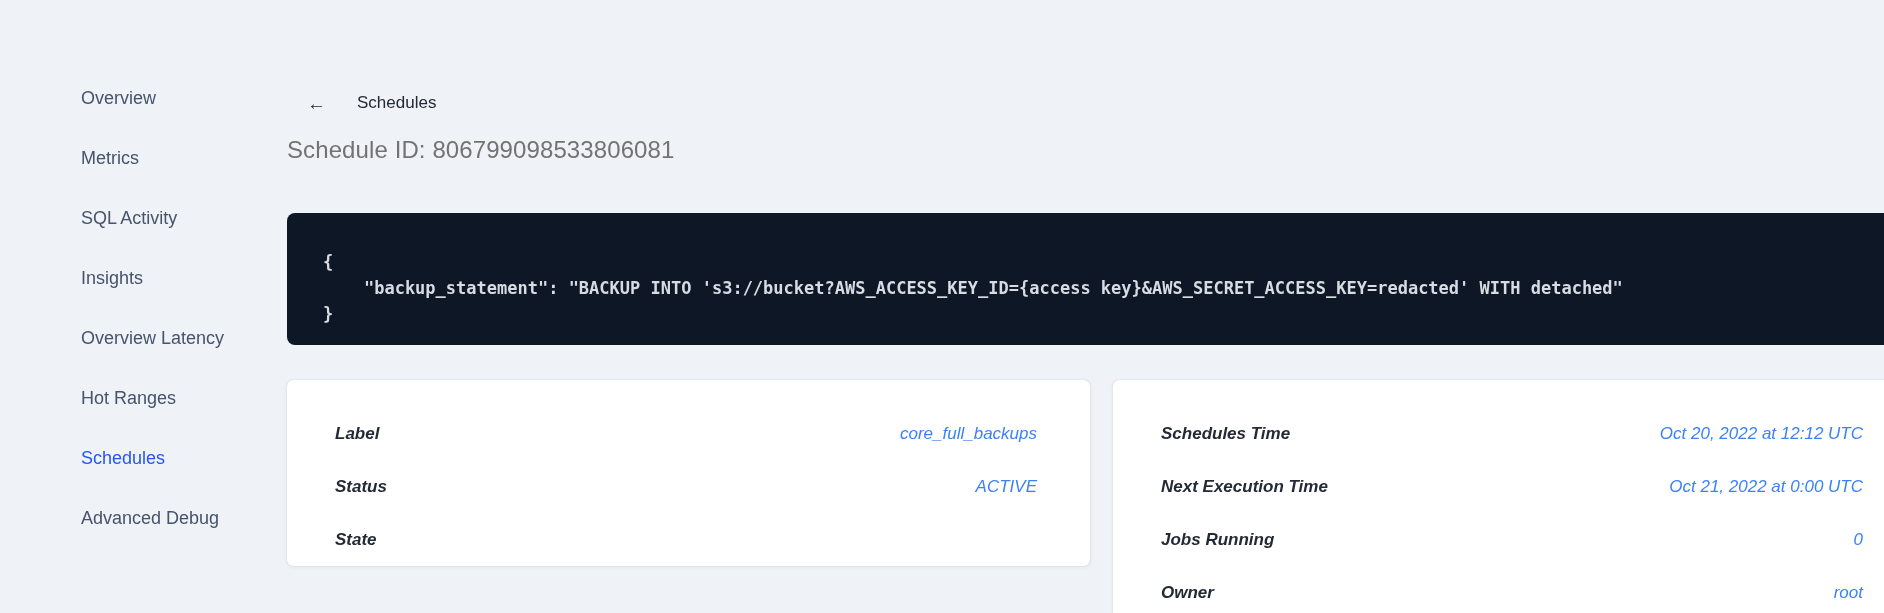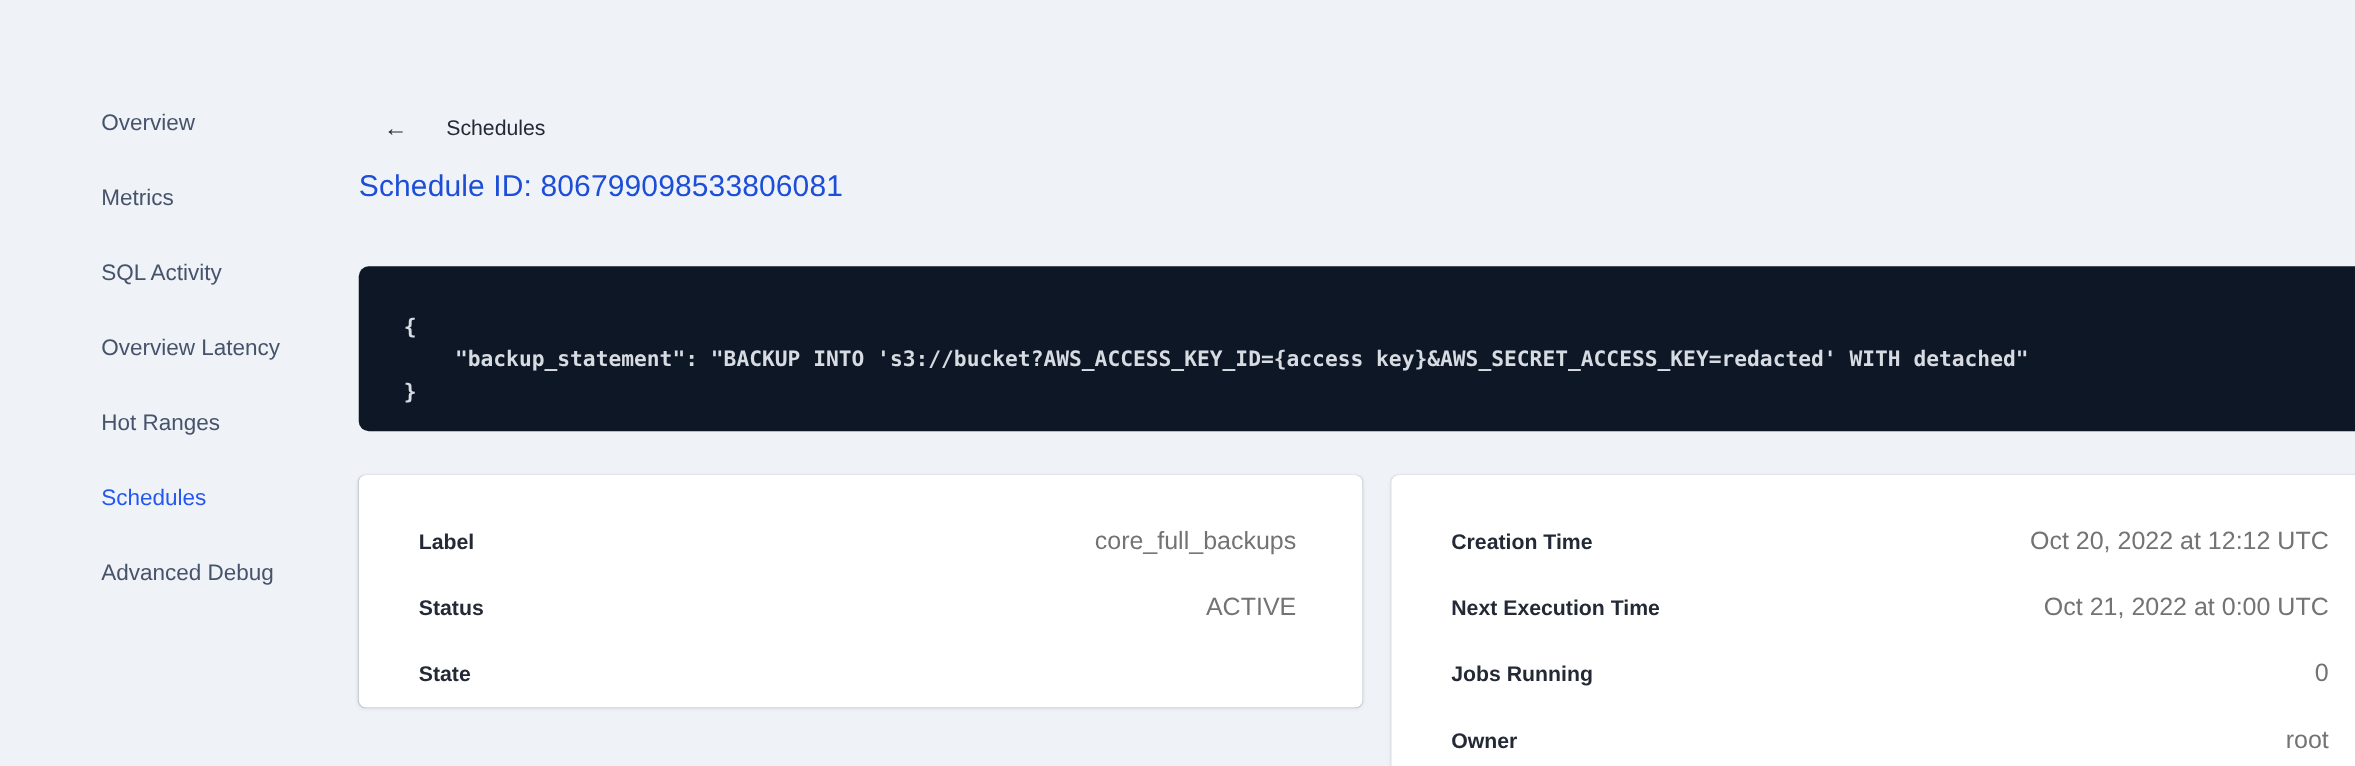--- a/index.html
+++ b/index.html
@@ -46,21 +46,21 @@
     font-size: 17px;
     color: #242a35;
     cursor: pointer;
   }
   .back-link .arrow { font-size: 19px; line-height: 1; color: #242a35; }
   .page-title {
     position: absolute;
     left: 0; top: 86px;
     font-size: 24px;
     font-weight: 500;
-    color: #1d4ed8;
+    color: #737373;
     letter-spacing: 0.1px;
   }
 
   
   .code-block {
     position: absolute;
     left: 0; top: 163px;
     width: 1629px;
     height: 132px;
     background: #0e1726;
@@ -77,49 +77,51 @@
     white-space: pre;
   }
 
   
   .card {
     position: absolute;
     background: #ffffff;
     border-radius: 6px;
     box-shadow: 0 0 1px rgba(67,90,111,0.35), 0 1px 4px rgba(24,39,75,0.07);
     padding: 22px 33px 0 28px;
+    font-style: italic;
   }
   .card-left  { left: 0;    top: 330px; width: 803px; height: 186px; }
   .card-right { left: 826px; top: 330px; width: 803px; height: 270px; }
   .kv-row {
     height: 43px;
     display: flex;
     align-items: center;
     justify-content: space-between;
   }
   .kv-label {
     font-size: 17px;
     font-weight: bold;
     color: #242a35;
   }
   .kv-value {
-    font-size: 20px;
-    color: #737373;
+    font-size: 17px;
+    color: #3b82f6;
     text-align: center;
   }
 </style>
 </head>
 <body>
 
 <div class="stage">
 
   <nav class="sidebar">
     <div class="nav-item">Overview</div>
     <div class="nav-item">Metrics</div>
     <div class="nav-item">SQL Activity</div>
+    <div class="nav-item">Insights</div>
     <div class="nav-item">Overview Latency</div>
     <div class="nav-item">Hot Ranges</div>
     <div class="nav-item active">Schedules</div>
     <div class="nav-item">Advanced Debug</div>
   </nav>
 
   <main class="main">
 
     <div class="back-link">
       <span class="arrow">←</span>
@@ -144,21 +146,21 @@
         <span class="kv-value">ACTIVE</span>
       </div>
       <div class="kv-row">
         <span class="kv-label">State</span>
         <span class="kv-value"></span>
       </div>
     </section>
 
     <section class="card card-right">
       <div class="kv-row">
-        <span class="kv-label">Creation Time</span>
+        <span class="kv-label">Schedules Time</span>
         <span class="kv-value">Oct 20, 2022 at 12:12 UTC</span>
       </div>
       <div class="kv-row">
         <span class="kv-label">Next Execution Time</span>
         <span class="kv-value">Oct 21, 2022 at 0:00 UTC</span>
       </div>
       <div class="kv-row">
         <span class="kv-label">Jobs Running</span>
         <span class="kv-value">0</span>
       </div>

